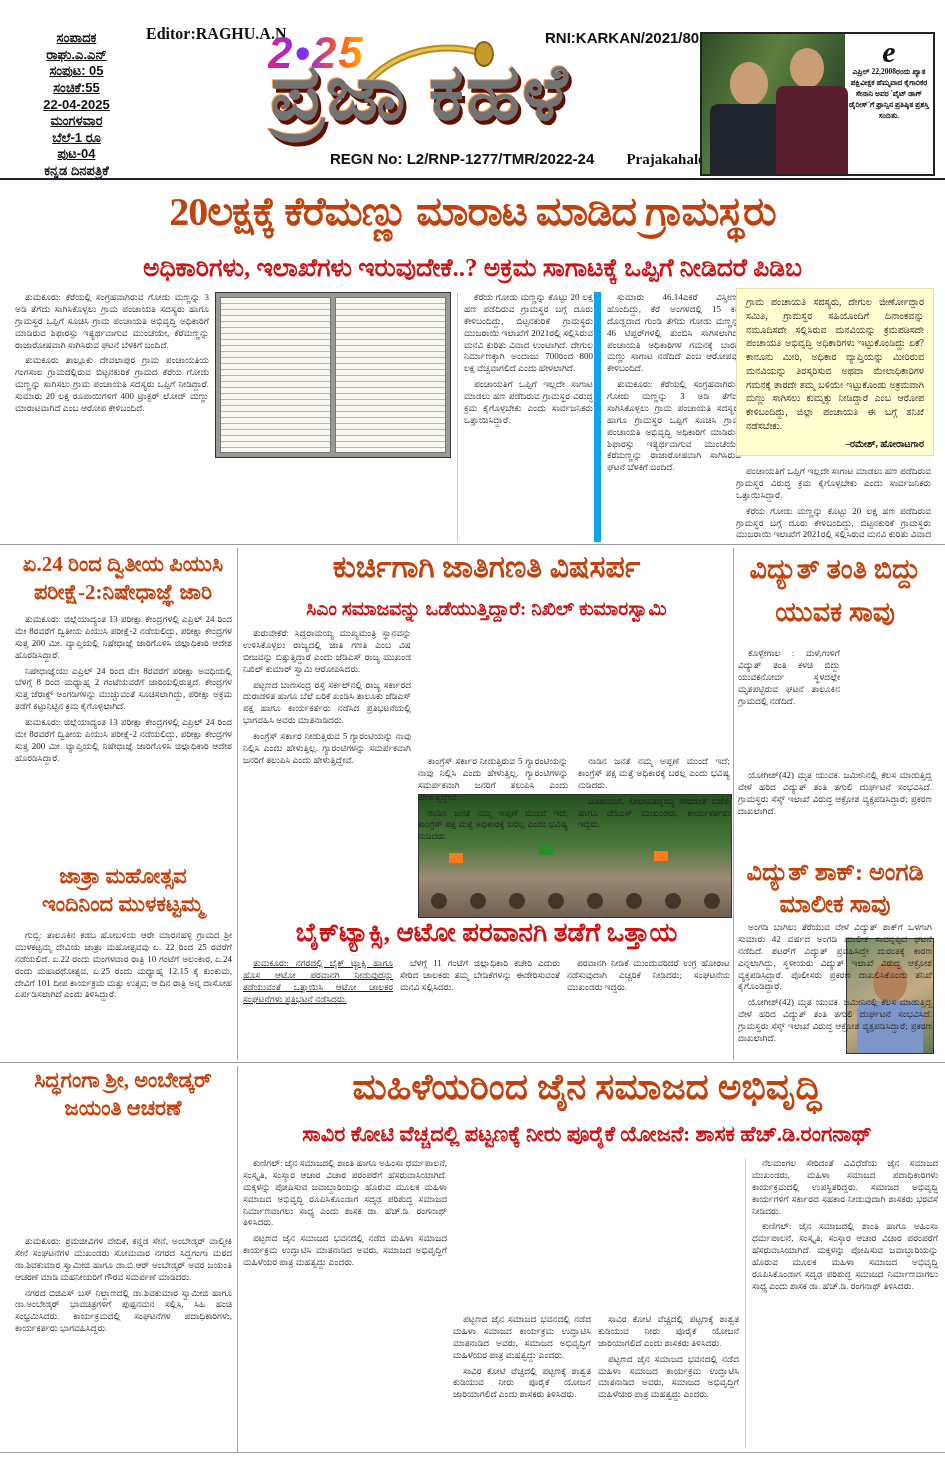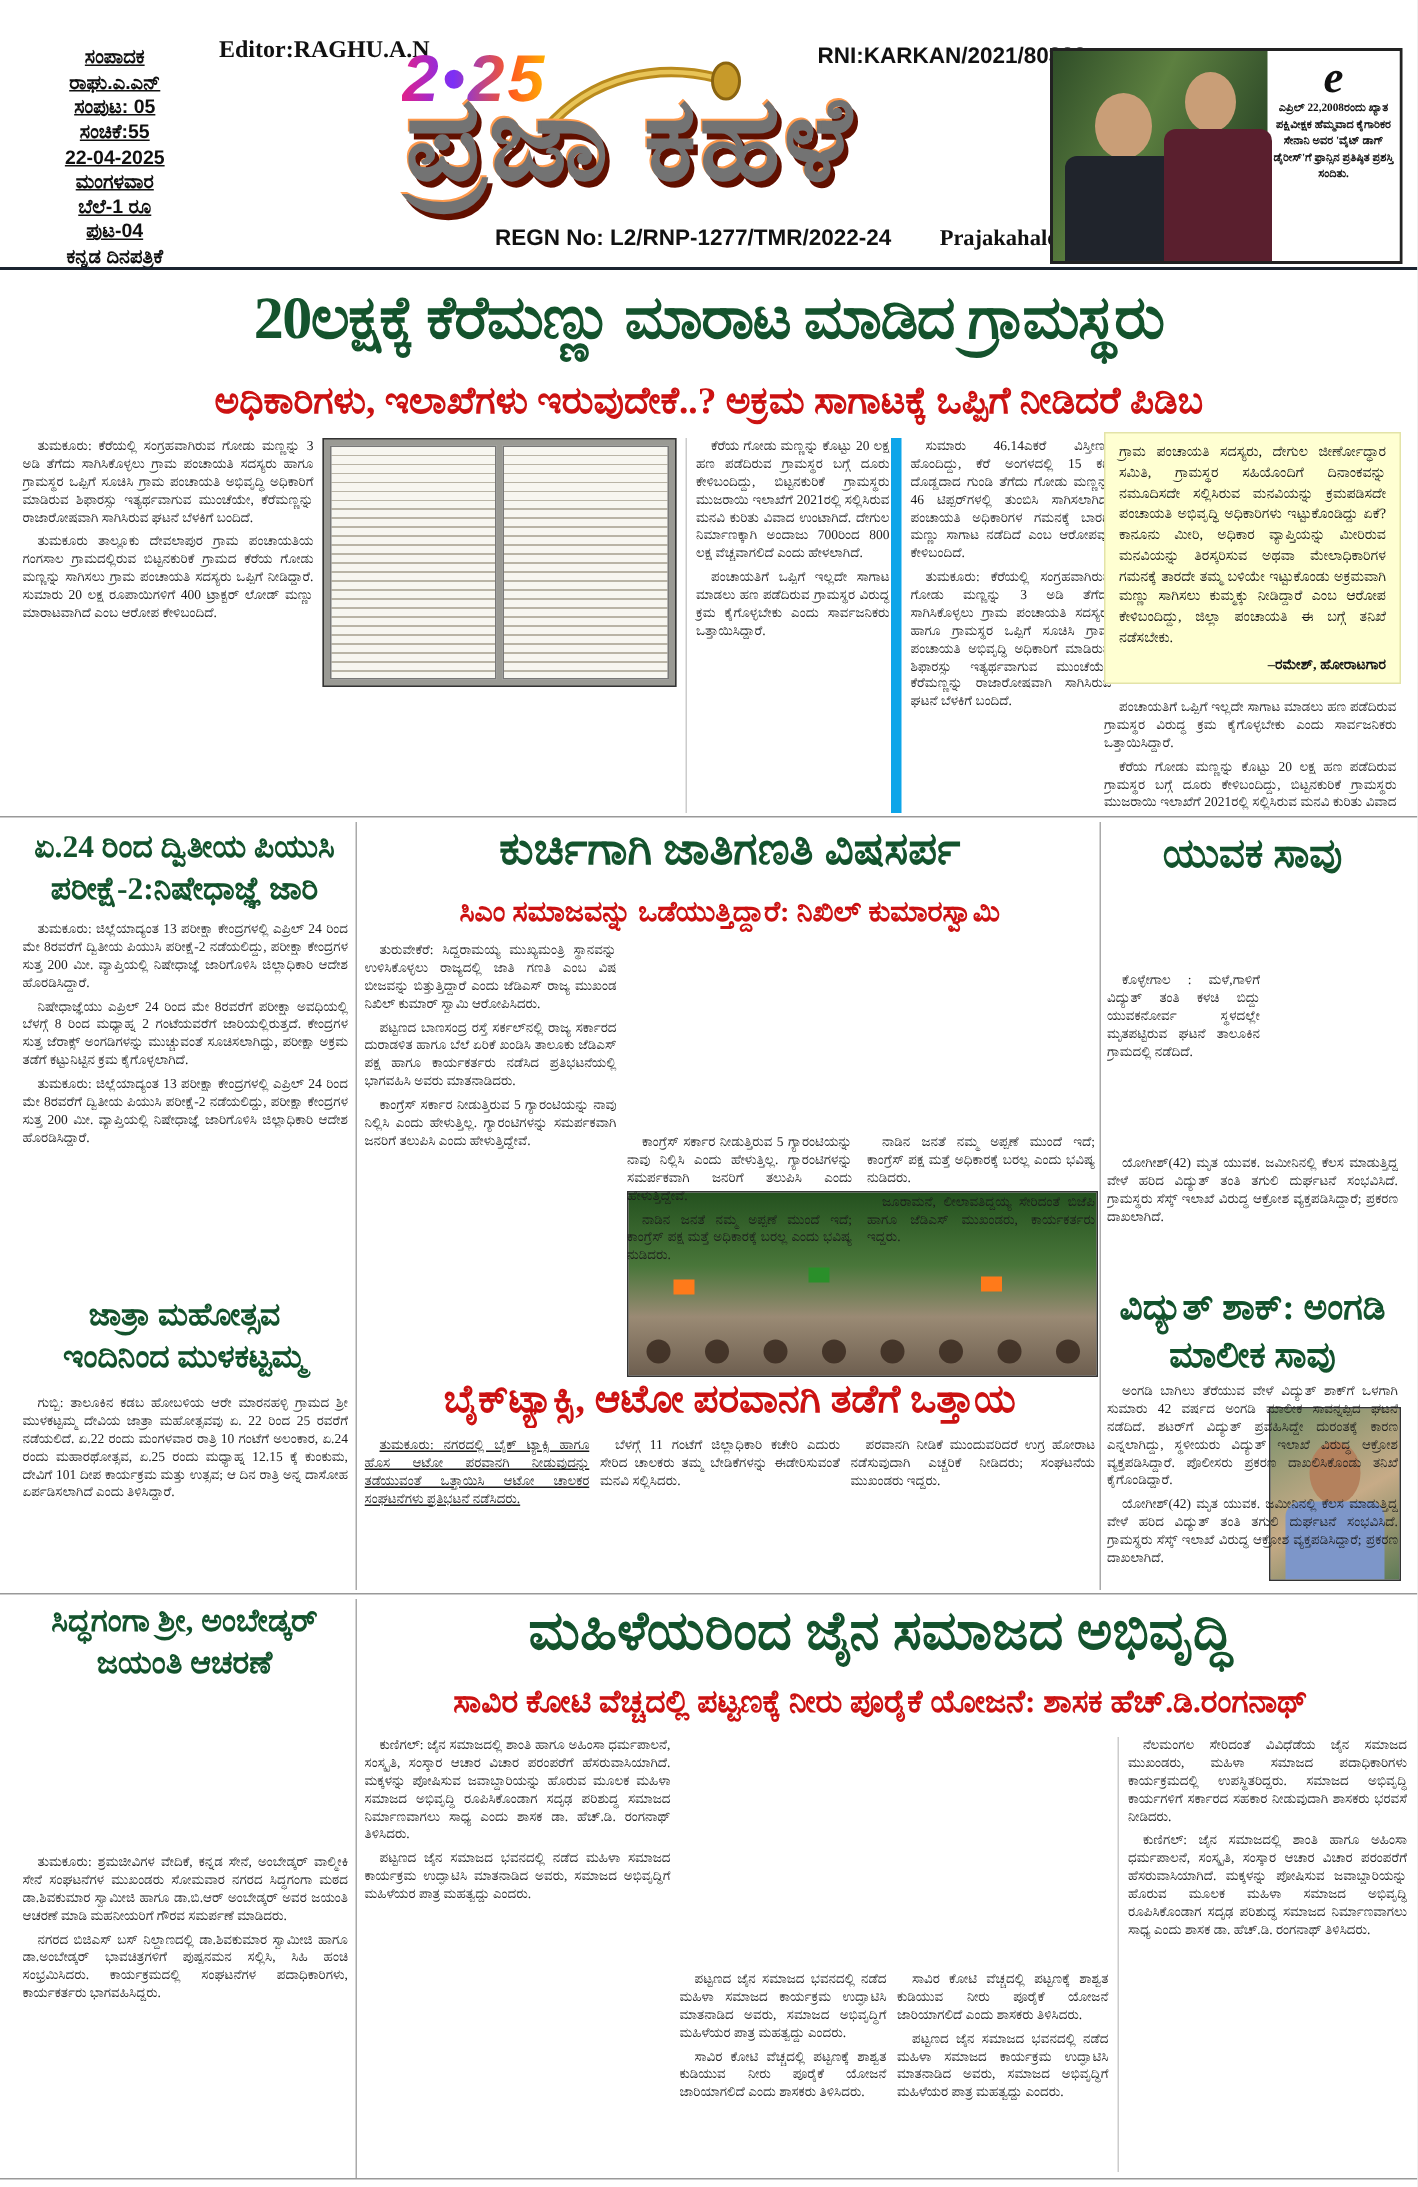--- a/index.html
+++ b/index.html
@@ -28,21 +28,21 @@
   .aw-head{position:absolute;border-radius:50%;background:#c99e77;}
   .aw-torso{position:absolute;border-radius:8px 8px 0 0;}
   .aw-text{width:80px;background:#fff;padding:3px 4px;text-align:center;}
   .aw-e{font:italic bold 30px "Liberation Serif",serif;line-height:1;}
   .aw-note{font-size:7.5px;line-height:1.45;font-weight:bold;}
   
   .hrule{background:#1b2430;height:2px;}
   .thinrule{background:#999;height:1px;}
   .vrule{background:#aaa;width:1px;}
   
-  .hl{font-weight:900;color:#14532d;}
+  .hl{font-weight:900;color:#c2410c;}
   .red{color:#cc1212;}
   .hl-lead{font-size:40px;letter-spacing:-1px;line-height:1.2;}
   .sub-lead{font-size:25px;font-weight:bold;}
   .hl-mid{font-size:30px;line-height:1.15;}
   .sub-mid{font-size:19px;font-weight:bold;}
   .hl-col{font-size:21px;line-height:1.35;}
   .hl-right{font-size:27px;line-height:1.6;}
   .hl-bike{font-size:26px;}
   .hl-jain{font-size:36px;}
   .sub-jain{font-size:21px;font-weight:bold;}
@@ -212,20 +212,21 @@
     <p>ತುಮಕೂರು: ನಗರದಲ್ಲಿ ಬೈಕ್ ಟ್ಯಾಕ್ಸಿ ಹಾಗೂ ಹೊಸ ಆಟೋ ಪರವಾನಗಿ ನೀಡುವುದನ್ನು ತಡೆಯುವಂತೆ ಒತ್ತಾಯಿಸಿ ಆಟೋ ಚಾಲಕರ ಸಂಘಟನೆಗಳು ಪ್ರತಿಭಟನೆ ನಡೆಸಿದರು.</p>
   </div>
   <div class="abs body" style="left:400px;top:958px;width:160px;height:100px;">
     <p>ಬೆಳಗ್ಗೆ 11 ಗಂಟೆಗೆ ಜಿಲ್ಲಾಧಿಕಾರಿ ಕಚೇರಿ ಎದುರು ಸೇರಿದ ಚಾಲಕರು ತಮ್ಮ ಬೇಡಿಕೆಗಳನ್ನು ಈಡೇರಿಸುವಂತೆ ಮನವಿ ಸಲ್ಲಿಸಿದರು.</p>
   </div>
   <div class="abs body" style="left:567px;top:958px;width:163px;height:100px;">
     <p>ಪರವಾನಗಿ ನೀಡಿಕೆ ಮುಂದುವರಿದರೆ ಉಗ್ರ ಹೋರಾಟ ನಡೆಸುವುದಾಗಿ ಎಚ್ಚರಿಕೆ ನೀಡಿದರು; ಸಂಘಟನೆಯ ಮುಖಂಡರು ಇದ್ದರು.</p>
   </div>
 
   <div class="abs hl hl-right c hide" style="left:738px;top:548px;width:194px;height:94px;">
+    <div>ವಿದ್ಯುತ್ ತಂತಿ ಬಿದ್ದು</div>
     <div>ಯುವಕ ಸಾವು</div>
   </div>
   <div class="abs body" style="left:738px;top:648px;width:102px;height:118px;">
     <p>ಕೊಳ್ಳೇಗಾಲ : ಮಳೆ,ಗಾಳಿಗೆ ವಿದ್ಯುತ್ ತಂತಿ ಕಳಚಿ ಬಿದ್ದು ಯುವಕನೋರ್ವ ಸ್ಥಳದಲ್ಲೇ ಮೃತಪಟ್ಟಿರುವ ಘಟನೆ ತಾಲೂಕಿನ ಗ್ರಾಮದಲ್ಲಿ ನಡೆದಿದೆ.</p>
   </div>
   <div class="abs ph ph-portrait" style="left:846px;top:648px;width:86px;height:114px;">
     <div class="pface"></div>
     <div class="pbody"></div>
   </div>
   <div class="abs body" style="left:738px;top:770px;width:194px;height:80px;">

